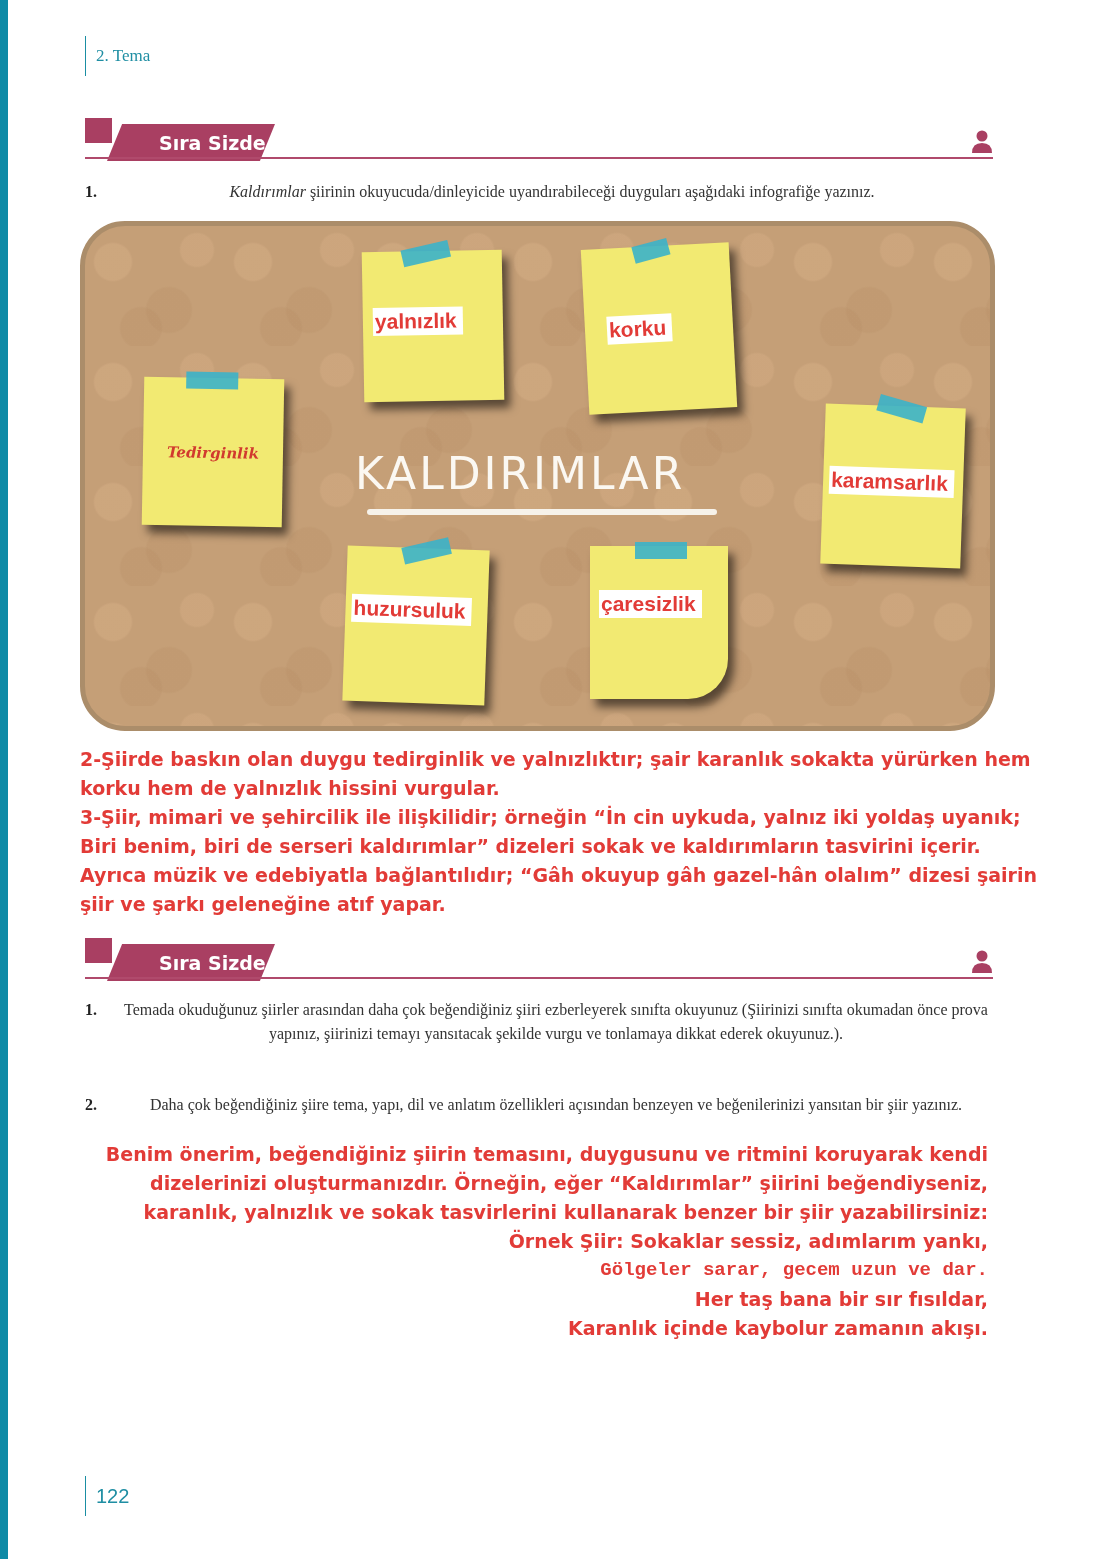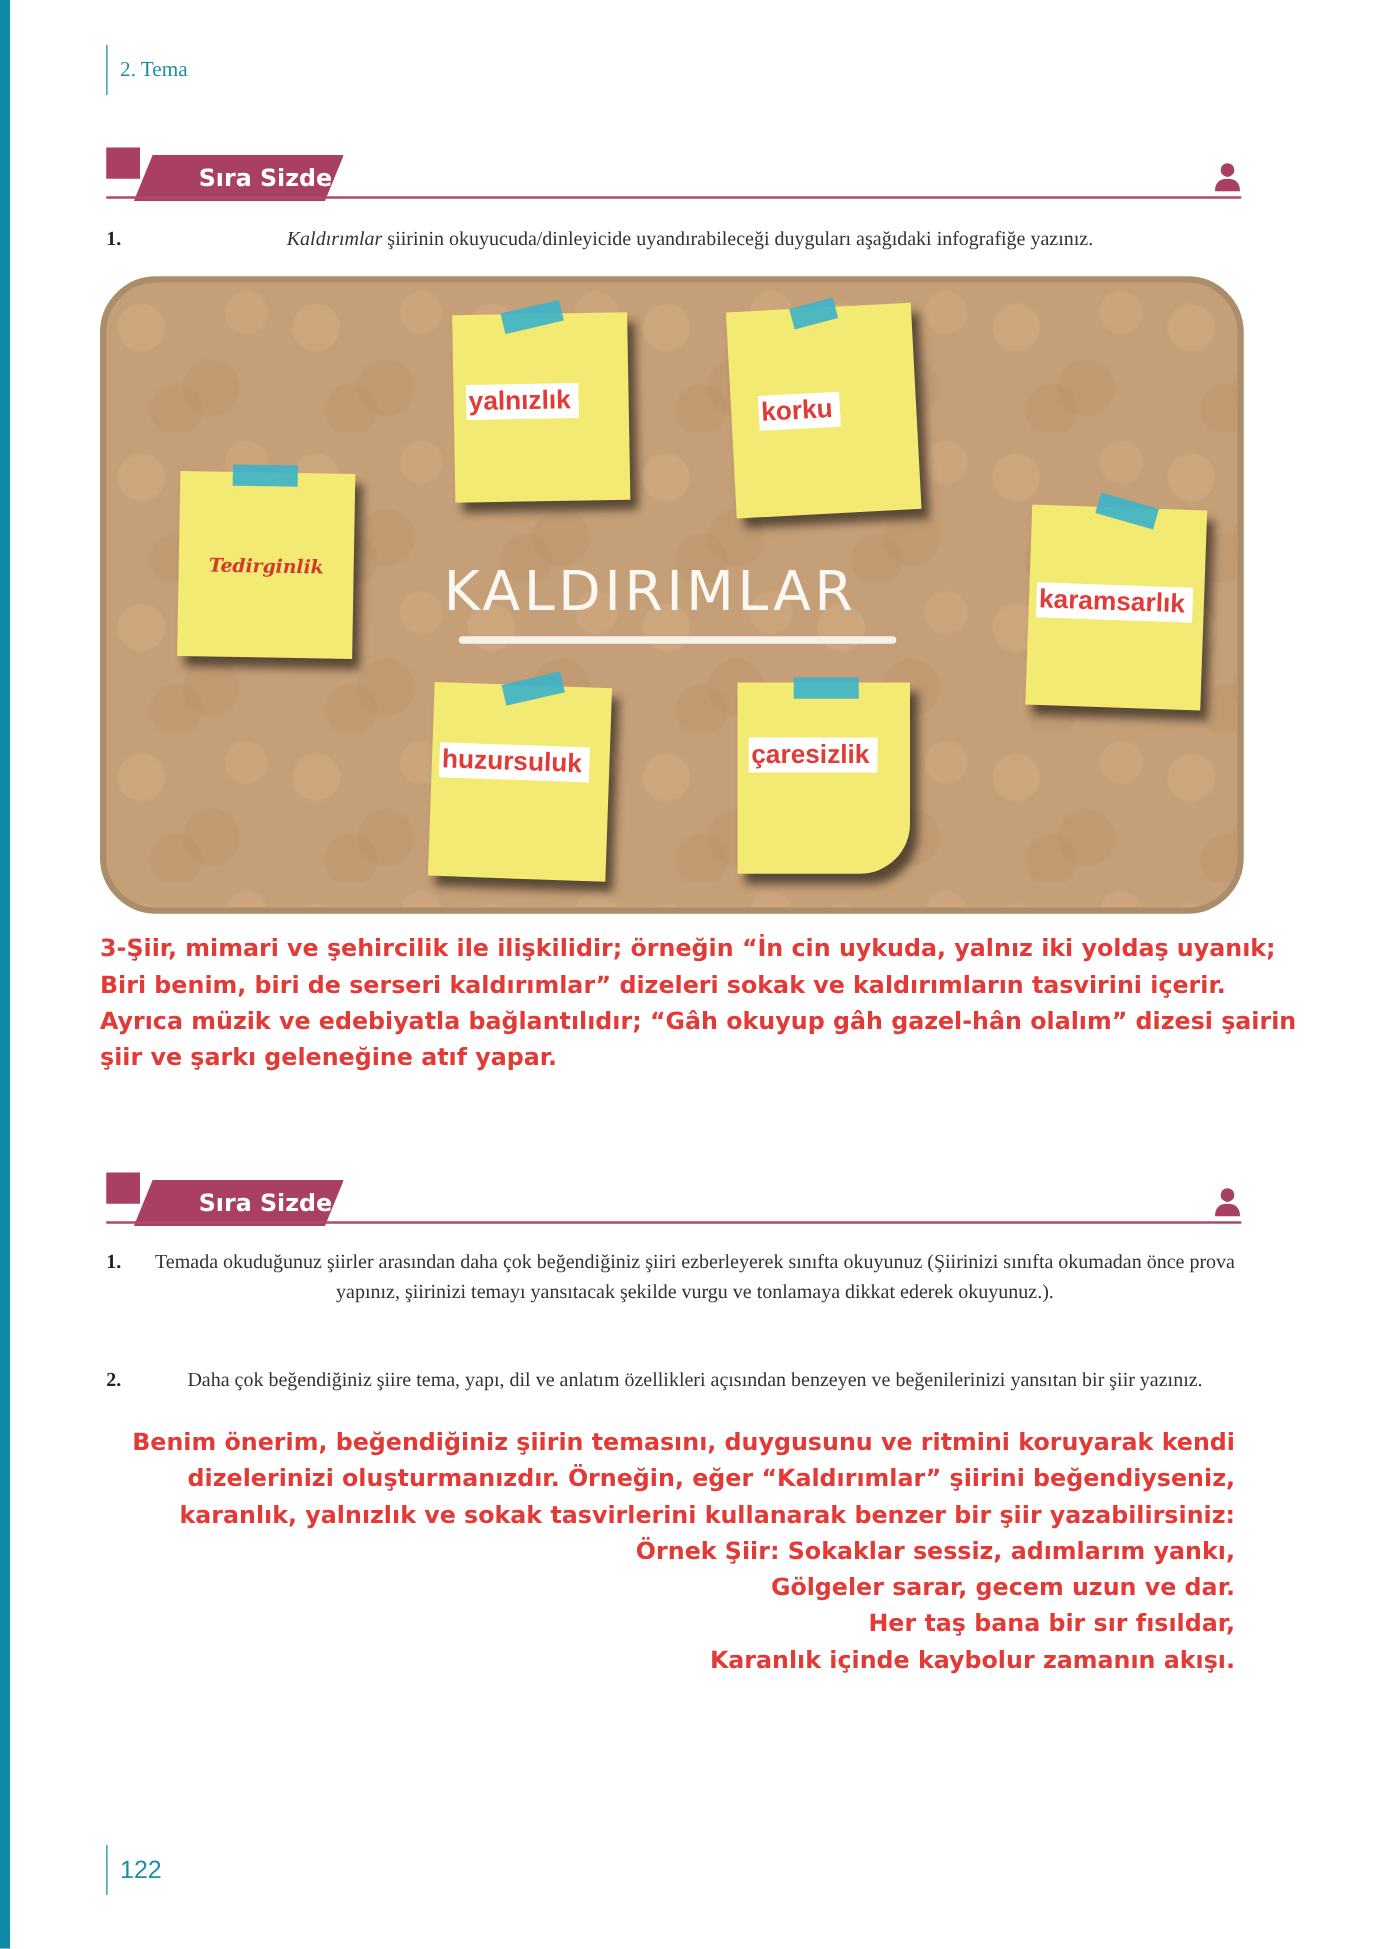--- a/index.html
+++ b/index.html
@@ -123,20 +123,21 @@
 
   <div class="note" style="left:505px; top:320px; width:138px; height:153px; border-bottom-right-radius:40px;">
     <div class="tape" style="left:45px; top:-4px; width:52px;"></div>
     <span class="label" style="left:9px; top:44px;">çaresizlik</span>
   </div>
   <div class="board-title">KALDIRIMLAR</div>
   <div class="board-underline"></div>
 </div>
 
 <div class="answer" style="left:80px; top:745px; width:970px;">
+  <p>2-Şiirde baskın olan duygu tedirginlik ve yalnızlıktır; şair karanlık sokakta yürürken hem korku hem de yalnızlık hissini vurgular.</p>
   <p>3-Şiir, mimari ve şehircilik ile ilişkilidir; örneğin “İn cin uykuda, yalnız iki yoldaş uyanık; Biri benim, biri de serseri kaldırımlar” dizeleri sokak ve kaldırımların tasvirini içerir. Ayrıca müzik ve edebiyatla bağlantılıdır; “Gâh okuyup gâh gazel-hân olalım” dizesi şairin şiir ve şarkı geleneğine atıf yapar.</p>
 </div>
 
 <div class="sira" style="top:938px;">
   <div class="sq"></div>
   <div class="band">
     <span>Sıra Sizde</span>
   </div>
   <div class="line"></div>
   <svg class="person" viewBox="0 0 22 24">
@@ -151,21 +152,21 @@
 </div>
 
 <div class="q" style="left:85px; top:1093px; width:908px;">
   <span class="num">2.</span>
   <span class="txt">Daha çok beğendiğiniz şiire tema, yapı, dil ve anlatım özellikleri açısından benzeyen ve beğenilerinizi yansıtan bir şiir yazınız.</span>
 </div>
 
 <div class="answer" style="left:88px; top:1140px; width:900px;text-align:right;">
   <p>Benim önerim, beğendiğiniz şiirin temasını, duygusunu ve ritmini koruyarak kendi dizelerinizi oluşturmanızdır. Örneğin, eğer “Kaldırımlar” şiirini beğendiyseniz, karanlık, yalnızlık ve sokak tasvirlerini kullanarak benzer bir şiir yazabilirsiniz:</p>
   <p>Örnek Şiir: Sokaklar sessiz, adımlarım yankı,</p>
-  <p style="padding-left:4px;"> Gölgeler sarar, gecem uzun ve dar.</p>
+  <p style="padding-left:4px;font-family:Liberation Mono, monospace;"> Gölgeler sarar, gecem uzun ve dar.</p>
   <p style="padding-left:4px;margin-left:38px;"> Her taş bana bir sır fısıldar,</p>
   <p style="padding-left:4px;"> Karanlık içinde kaybolur zamanın akışı.</p>
   <p style="height:28px;"></p>
 </div>
 
 <div class="footer">
   <span>122</span>
 </div>
 
 </body></html>

